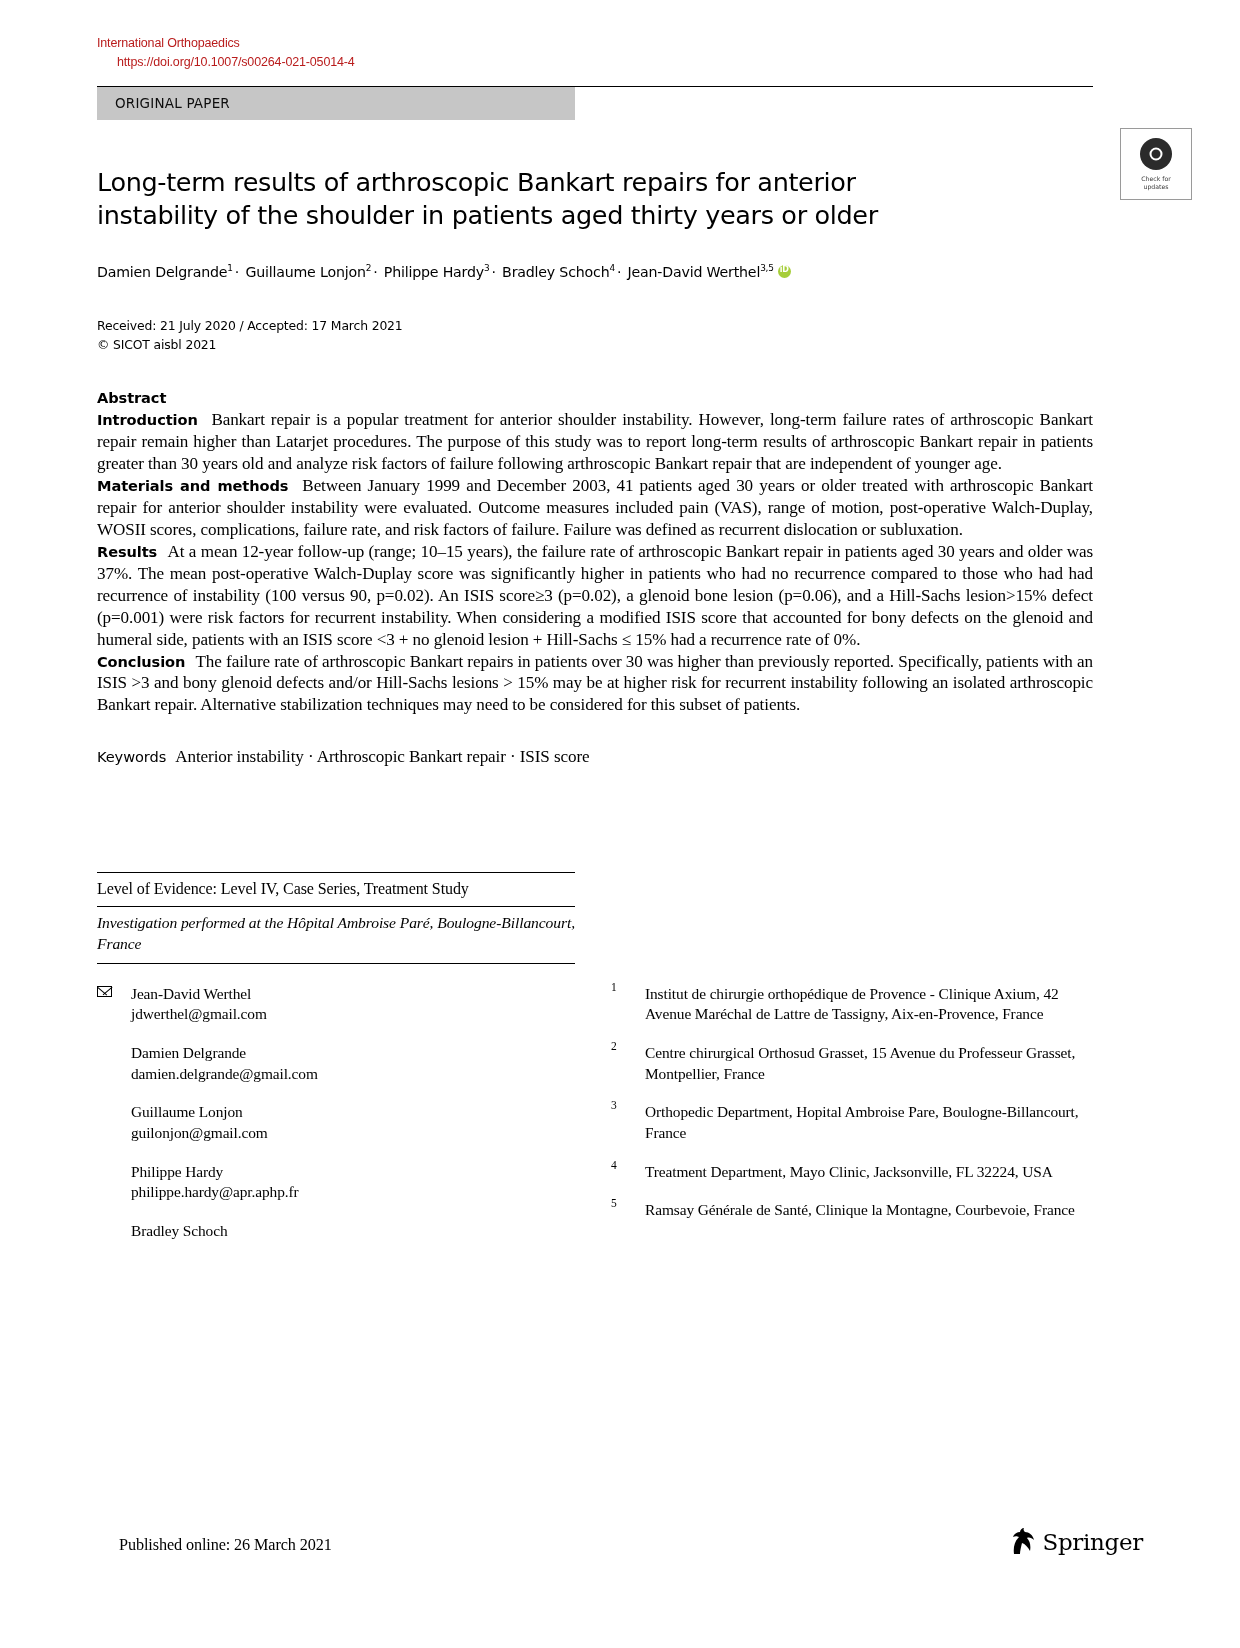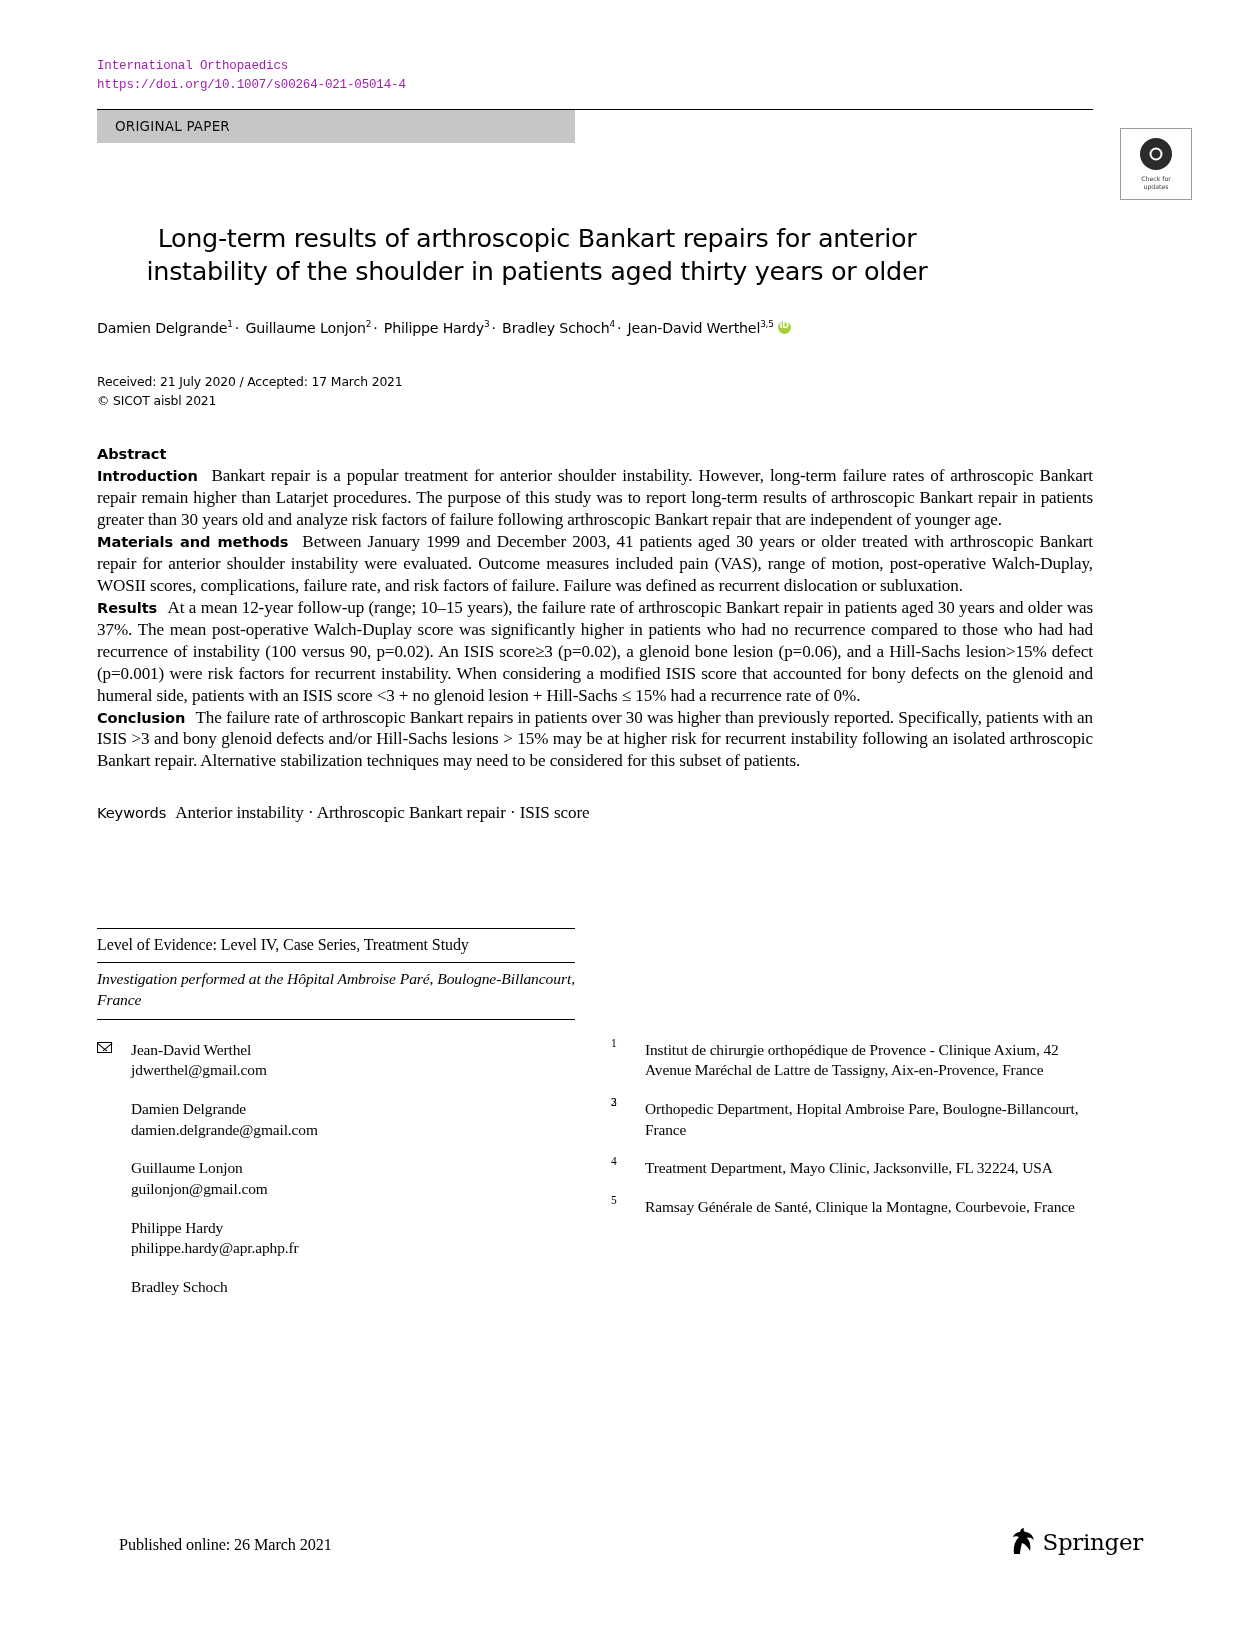--- a/index.html
+++ b/index.html
@@ -22,29 +22,29 @@
   }
   .inner {
     position: absolute;
     left: 97px;
     top: 0;
     width: 996px;
   }
 
   
   .journal-head {
-    padding-top: 57px;
-    font-family: Liberation Mono, monospace;
+    padding-top: 34px;
+    font-family: Liberation Sans, sans-serif;
     font-size: 12.5px;
     line-height: 1.55;
     letter-spacing: -0.15px;
-    color: #a21caf;
+    color: #b91c1c;
   }
   .journal-name { display: block; }
-  .journal-doi { display: block; }
+  .journal-doi { display: block; margin-left: 20px; }
 
   .rule-top {
     margin-top: 13px;
     border-top: 1.6px solid #000;
   }
 
   .paper-type-row {
     position: relative;
     height: 33px;
   }
@@ -106,29 +106,28 @@
     top: 46px;
     text-align: center;
     font-family: "DejaVu Sans", sans-serif;
     font-size: 6.2px;
     line-height: 1.35;
     color: #3a3a3a;
   }
 
   
   .title {
-    margin-top: 79px;
+    margin-top: 46px;
     font-family: "DejaVu Sans", sans-serif;
     font-size: 25.5px;
     line-height: 1.30;
     font-weight: 400;
     letter-spacing: -0.35px;
     color: #000;
     max-width: 880px;
-    text-align: center;
   }
 
   
   .authors {
     margin-top: 30px;
     font-family: "DejaVu Sans", sans-serif;
     font-size: 14.2px;
     line-height: 1.5;
     letter-spacing: -0.2px;
     color: #000;
@@ -429,20 +428,21 @@
 
       <div class="col-right">
 
         <div class="aff-item">
           <span class="aff-num">1</span>
           <span>Institut de chirurgie orthopédique de Provence - Clinique Axium, 42 Avenue Maréchal de Lattre de Tassigny, Aix-en-Provence, France</span>
         </div>
 
         <div class="aff-item">
           <span class="aff-num">2</span>
+          <span>Centre chirurgical Orthosud Grasset, 15 Avenue du Professeur Grasset, Montpellier, France</span>
         </div>
 
         <div class="aff-item">
           <span class="aff-num">3</span>
           <span>Orthopedic Department, Hopital Ambroise Pare, Boulogne-Billancourt, France</span>
         </div>
 
         <div class="aff-item">
           <span class="aff-num">4</span>
           <span>Treatment Department, Mayo Clinic, Jacksonville, FL 32224, USA</span>

